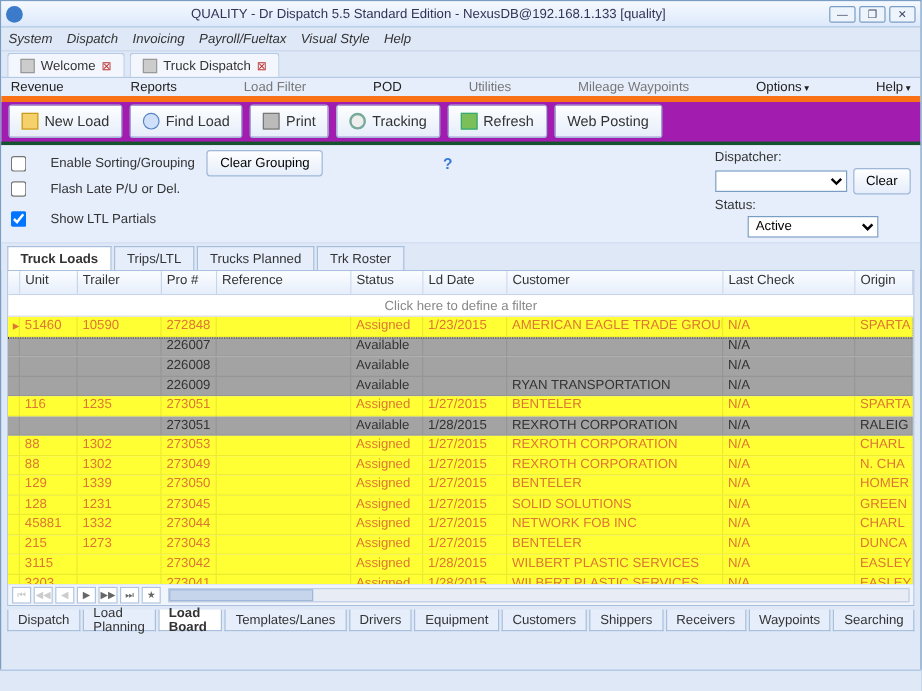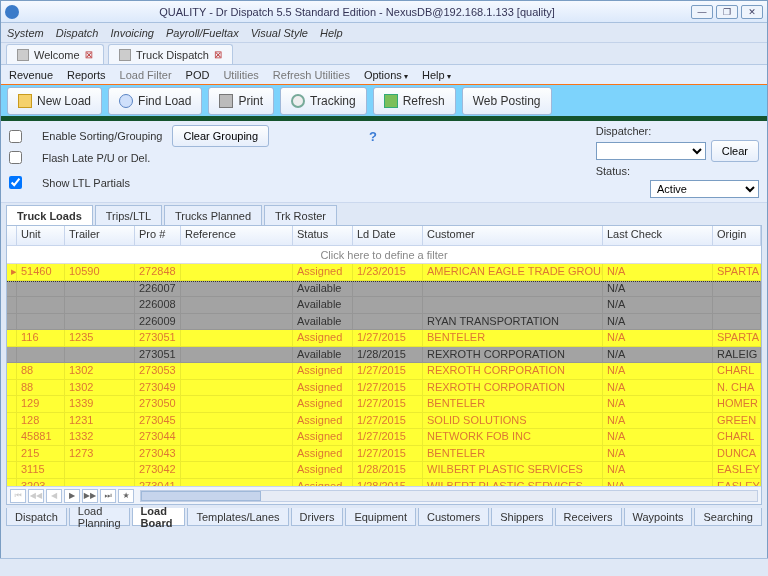--- a/index.html
+++ b/index.html
@@ -9,37 +9,37 @@
   .titlebar .app-icon { width:14px; height:14px; border-radius:50%; background:#3b7bc9; margin-right:4px; }
   .titlebar .title { flex:1; color:#335; font-size:11px; }
   .win-btns { display:flex; gap:3px; }
   .win-btn { width:22px; height:14px; border:1px solid #7a9dc3; background:#eef4fc; border-radius:2px; display:flex; align-items:center; justify-content:center; font-size:9px; color:#446; cursor:pointer; }
   .menubar { height:20px; background:#dfe8f6; border-bottom:1px solid #c3d2e9; display:flex; align-items:center; padding:0 6px; gap:12px; font-size:11px; color:#333; }
   .menubar span { cursor:pointer;font-style:italic; }
   .docktabs { height:22px; background:#dfe8f6; display:flex; align-items:flex-end; padding:0 5px; gap:4px; border-bottom:1px solid #b5c9e4; }
   .docktab { height:20px; padding:0 10px; background:#f3f7fd; border:1px solid #b5c9e4; border-bottom:none; border-radius:3px 3px 0 0; display:flex; align-items:center; gap:5px; font-size:11px; }
   .docktab .dicon { width:12px; height:12px; background:#ccc; border:1px solid #999; }
   .docktab .close { color:#b33; font-size:10px; cursor:pointer; }
-  .sub-menubar { height:20px; background:#e6eefb; display:flex; align-items:center; padding:0 8px; gap:14px; font-size:11px; color:#777; border-bottom:1px solid #f97316; }
+  .sub-menubar { height:20px; background:#e6eefb; display:flex; align-items:center; padding:0 8px; gap:14px; font-size:11px; color:#777; border-bottom:5px solid #f97316;justify-content:space-between; }
   .sub-menubar .active { color:#222; font-weight:500; }
   .sub-menubar .drop::after { content:" ▾"; font-size:8px; }
-  .toolbar { height:36px; background:#7dd3fc; display:flex; align-items:center; padding:3px 6px; gap:6px; border-bottom:5px solid #14532d; }
+  .toolbar { height:36px; background:#a21caf; display:flex; align-items:flex-end; padding:3px 6px; gap:6px; border-bottom:3px solid #14532d; }
   .tbtn { height:28px; padding:0 10px; background:linear-gradient(#fdfefe,#e6eefb); border:1px solid #9fb8d9; border-radius:3px; display:flex; align-items:center; gap:5px; font-size:12px; cursor:pointer; }
   .tbtn .ic { width:14px; height:14px; }
   .ic.new{background:#f5d16b;border:1px solid #c99b1e;}
   .ic.find{background:#cfe0fb; border:1px solid #5a84c3; border-radius:50%;}
   .ic.print{background:#bbb; border:1px solid #777;}
   .ic.track{background:#eee; border:2px solid #7a9; border-radius:50%;}
   .ic.refresh{background:#7bbf5a; border:1px solid #3a7;}
   .filters { display:flex; align-items:flex-start; padding:4px 8px 4px 8px; gap:20px; border-bottom:1px solid #cbd8ee; background:#e6eefb; }
   .filters-left { display:flex; flex-direction:column; gap:4px; }
   .chk { display:flex; align-items:center; gap:20px; }
   .chk input { margin:0; }
   .small-btn { height:22px; padding:0 10px; background:linear-gradient(#fdfefe,#e6eefb); border:1px solid #9fb8d9; border-radius:3px; font-size:11px; cursor:pointer; }
-  .filters-right { margin-left:auto; display:flex; flex-direction:column; gap:3px; align-items:flex-end; }
+  .filters-right { margin-left:auto; display:flex; flex-direction:column; gap:3px; align-items:center; }
   .fr-row { display:flex; align-items:center; gap:5px; }
   .fr-label { font-size:11px; color:#333; }
   .selectbox { width:110px; height:18px; border:1px solid #7a9dc3; background:#fff; font-size:11px; padding:0 2px; }
   .q { color:#3a7bd5; font-size:13px; font-weight:bold; margin:4px 0 0 80px; }
   .gridtabs { height:22px; display:flex; align-items:flex-end; padding:0 5px; gap:2px; background:#dfe8f6; }
   .gtab { height:20px; padding:0 10px; background:#e6eefb; border:1px solid #a8bfdd; border-bottom:none; font-size:11px; display:flex; align-items:center; cursor:pointer; }
   .gtab.active { background:#fff; font-weight:bold; }
   .gridwrap { border:1px solid #a8bfdd; background:#fff; margin:0 5px; height:280px; display:flex; flex-direction:column; }
   .ghead { display:flex; background:#f0f4fb; border-bottom:1px solid #c7d5ec; height:20px; }
   .gh { border-right:1px solid #c7d5ec; padding:2px 4px; font-size:11px; color:#333; background:linear-gradient(#fbfdff,#e6eefb); white-space:nowrap; overflow:hidden; cursor:pointer; }
@@ -99,21 +99,21 @@
     <span class="close">⊠</span>
   </div>
 </div>
 
 <div class="sub-menubar">
   <span class="active">Revenue</span>
   <span class="active">Reports</span>
   <span>Load Filter</span>
   <span class="active">POD</span>
   <span>Utilities</span>
-  <span>Refresh Utilities</span>
+  <span>Mileage Waypoints</span>
   <span class="active drop">Options</span>
   <span class="active drop">Help</span>
 </div>
 
 <div class="toolbar">
   <div class="tbtn">
       <span class="ic new"></span>
       <span>New Load</span>
     </div>
   <div class="tbtn">

